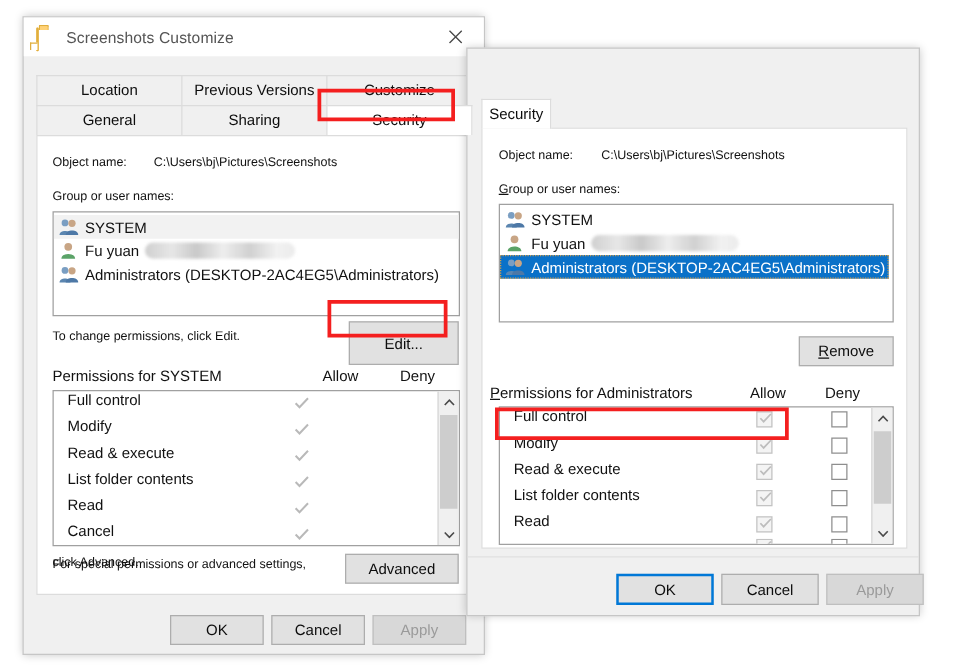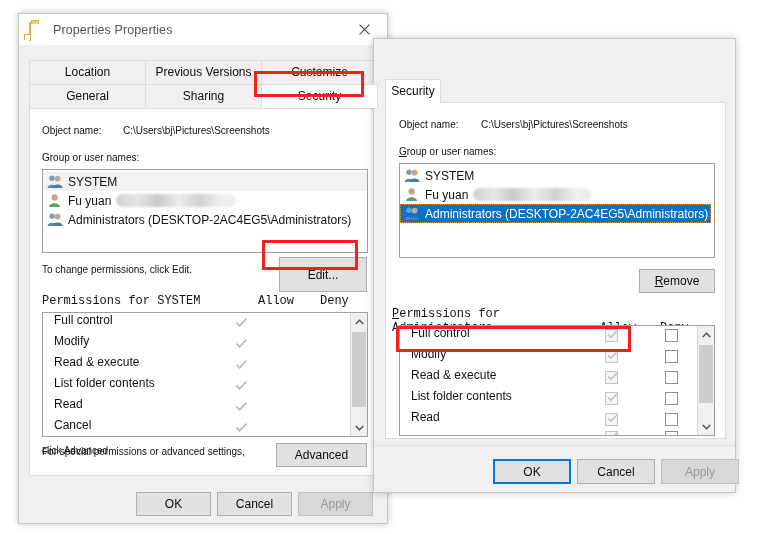--- a/index.html
+++ b/index.html
@@ -161,21 +161,20 @@
     background: #e1e1e1;
   }
   .btn u { text-decoration: underline; }
 
   
   .permhdr {
     display: flex;
     font-size: 12px;
     color: #111;
     align-items: flex-end;
-    font-family: Liberation Mono, monospace;
   }
   .permlist {
     background: #ffffff;
     border: 1px solid #a0a0a0;
     position: relative;
     overflow: hidden;
   }
   .permrow {
     display: flex;
     height: 21px;
@@ -236,21 +235,21 @@
 <body>
 
 <div id="root">
 
   <div class="window" style="left:18px; top:13px; width:370px; height:511px;">
 
     <div class="titlebar">
       <span class="title-icon">
         <span class="folder-glyph fold"></span>
       </span>
-      <span class="title-text">Properties Properties</span>
+      <span class="title-text">Screenshots Customize</span>
       <span class="close-btn">
         <svg width="11" height="11" viewBox="0 0 11 11">
             <path d="M0.6 0.6 L10.4 10.4 M10.4 0.6 L0.6 10.4" stroke="#4a4a4a" stroke-width="1.1" fill="none"></path>
           </svg>
       </span>
     </div>
 
     <div class="tabstrip" style="position:absolute; left:10px; top:46px; width:350px;">
       <div class="tabrow">
         <div class="tab" style="width:117px;">Location</div>

